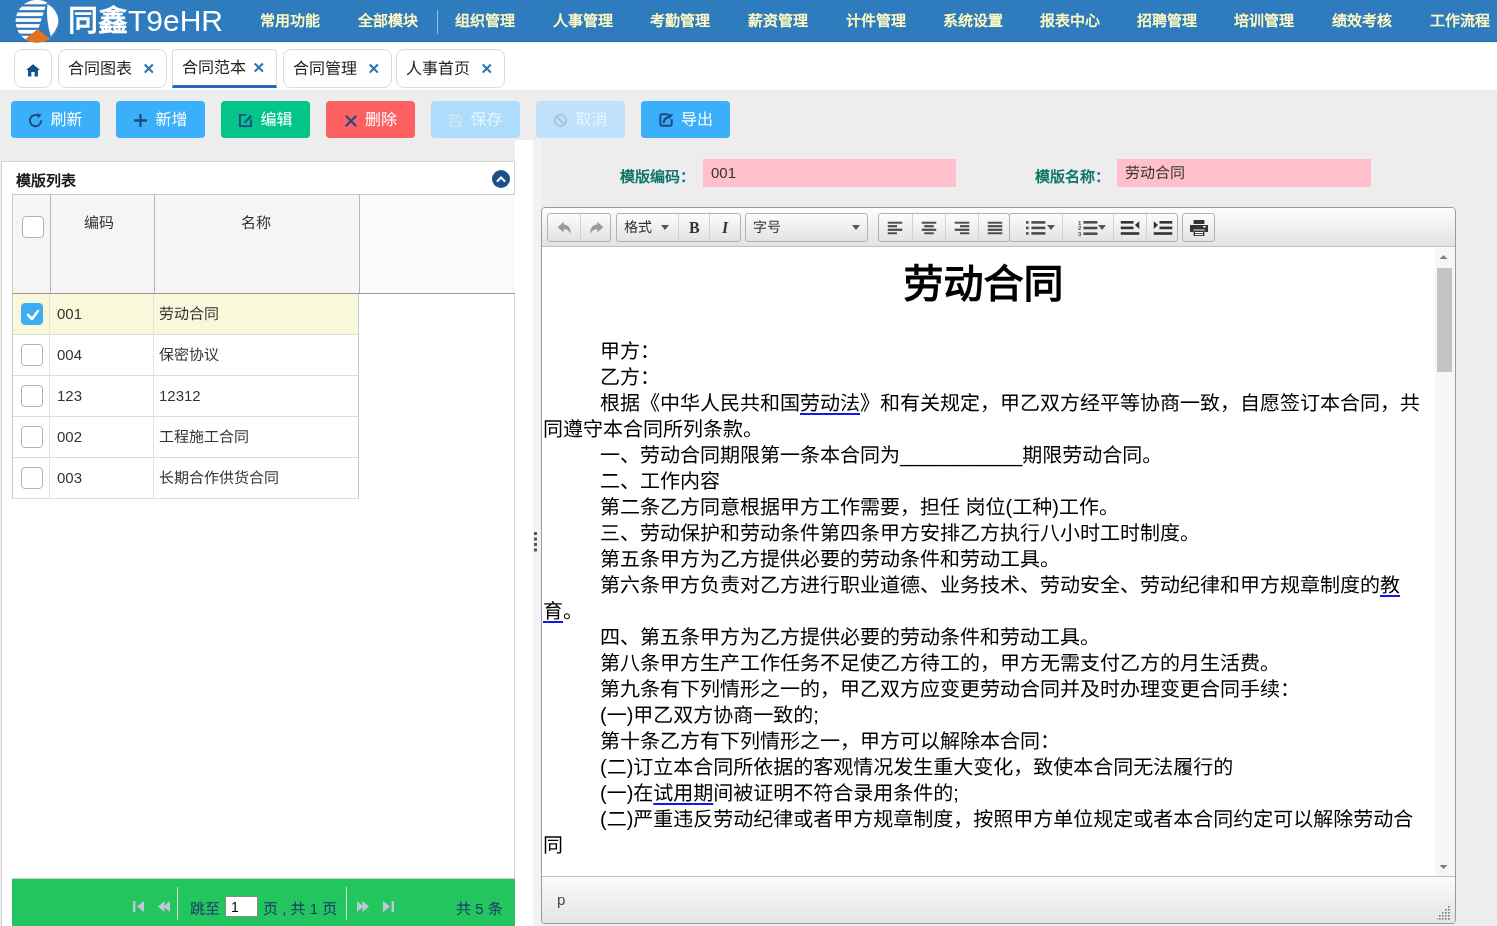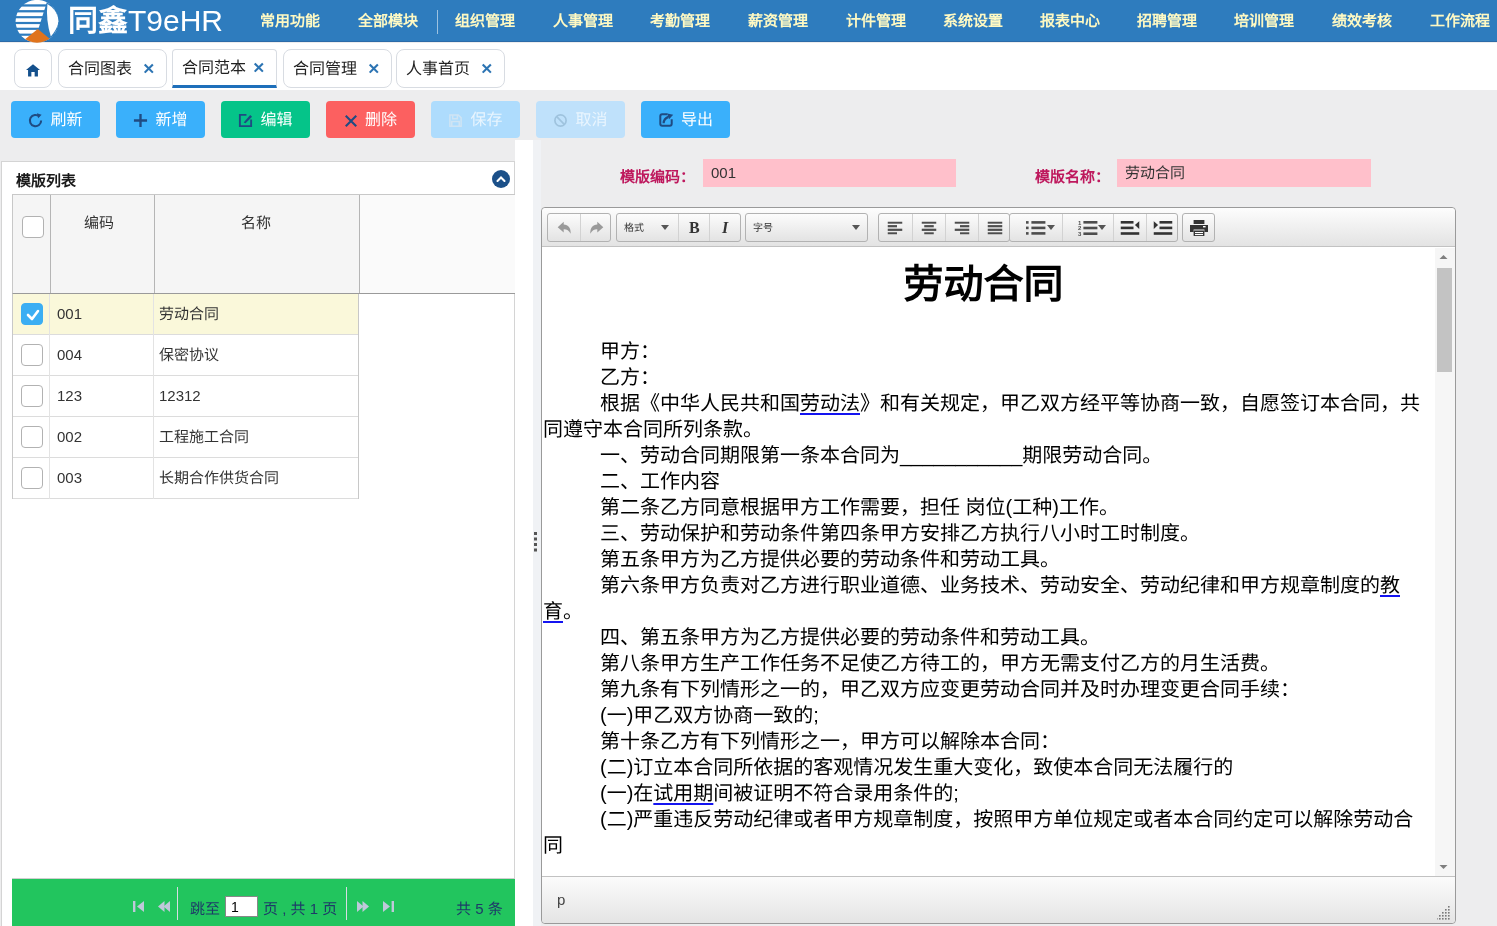--- a/index.html
+++ b/index.html
@@ -35,30 +35,30 @@
 .grow .c2 { position:absolute; left:147px; top:0; line-height:40px; }
 .grow .vsep { position:absolute; top:0; width:1px; height:41px; background:#e3e3e3; }
 .gleft { position:absolute; left:0; width:1px; background:#c8c8c8; }
 .cb { position:absolute; left:9px; width:22px; height:22px; border:1px solid #b2b2b2; border-radius:4px; background:#fff; }
 .cb.on { background:#3baef3; border-color:#3baef3; }
 .pager { position:absolute; left:10px; top:716px; width:503px; height:49px; background:#22c55e; border-top:1px solid #cfcfcf; font-size:15px; color:#1e3a68; }
 
 .split { position:absolute; left:533px; top:140px; width:8px; height:786px; background:#f0f2f5; }
 .gapwhite { position:absolute; left:515px; top:140px; width:18px; height:786px; background:#fff; }
 
-.flabel { position:absolute; font-size:15px; font-weight:700; color:#be185d; top:165px; }
+.flabel { position:absolute; font-size:15px; font-weight:700; color:#0f766e; top:165px; }
 .finput { position:absolute; top:159px; height:28px; background:#ffc0cb; font-size:15px; color:#333; line-height:28px; padding-left:8px; }
 
 .editor { position:absolute; left:541px; top:207px; width:915px; height:717px; background:#fff; border:1px solid #9a9a9a; border-radius:4px; }
 .etoolbar { position:absolute; left:0; top:0; width:913px; height:39px; background:linear-gradient(#fdfdfd,#e3e3e3); border-bottom:1px solid #c2c2c2; border-radius:4px 4px 0 0; }
 .egrp { position:absolute; top:5px; height:29px; border:1px solid #b2b2b2; border-radius:3px; background:linear-gradient(#fcfcfc,#e3e3e3); }
 .ecell { position:absolute; top:0; height:27px; border-left:1px solid #d2d2d2; }
 .ecell.f { border-left:none; }
 .ecell svg { position:absolute; left:50%; top:50%; transform:translate(-50%,-50%); }
-.ecell .lb { position:absolute; left:7px; top:0; line-height:27px; font-size:10px; color:#333; white-space:nowrap; }
+.ecell .lb { position:absolute; left:7px; top:0; line-height:27px; font-size:14px; color:#333; white-space:nowrap; }
 .crt { position:absolute; top:11px; width:0; height:0; border-left:4px solid transparent; border-right:4px solid transparent; border-top:5px solid #555; }
 .estatus { position:absolute; left:0; top:668px; width:913px; height:47px; background:linear-gradient(#fbfbfb,#e4e4e4); border-top:1px solid #c2c2c2; border-radius:0 0 4px 4px; font-size:15px; color:#444; }
 .econtent { position:absolute; left:0px; top:40px; width:913px; height:628px; background:#fff; overflow:hidden; }
 .doc { position:absolute; left:1px; top:5px; width:881px; color:#000; }
 .doc p { font-size:20px; line-height:26px; margin:0; text-indent:57px; }
 .doc a { color:#000; text-decoration:underline; text-decoration-color:#1414f0; text-decoration-thickness:2px; text-underline-offset:3px; }
 .doc h1 { text-align:center; font-size:40px; line-height:55px; font-weight:700; text-indent:0; margin-bottom:26px; padding-top:4px; }
 
 .sbar { position:absolute; left:893px; top:0; width:20px; height:628px; background:#f6f6f6; }
 .sthumb { position:absolute; left:2px; top:20px; width:15px; height:104px; background:#c3c3c3; }

